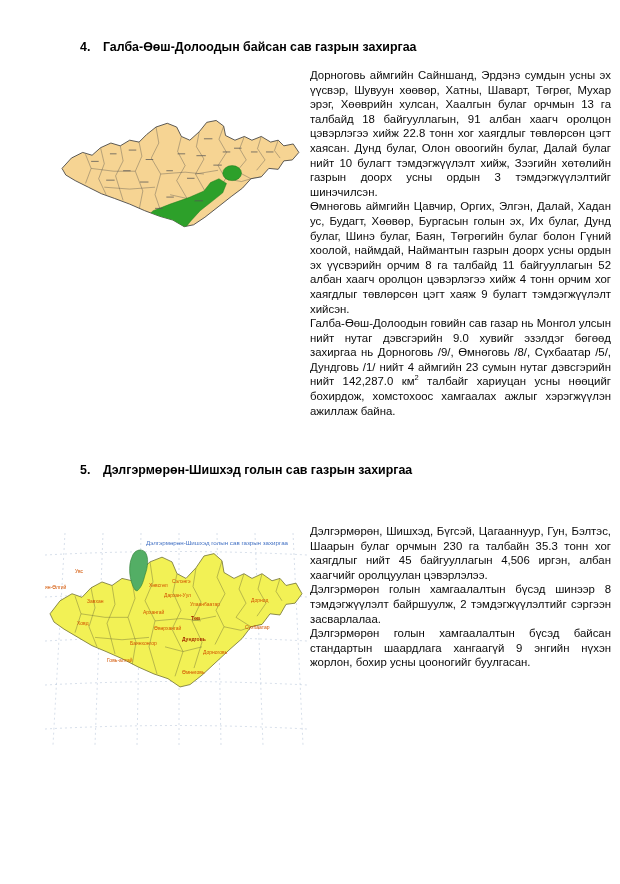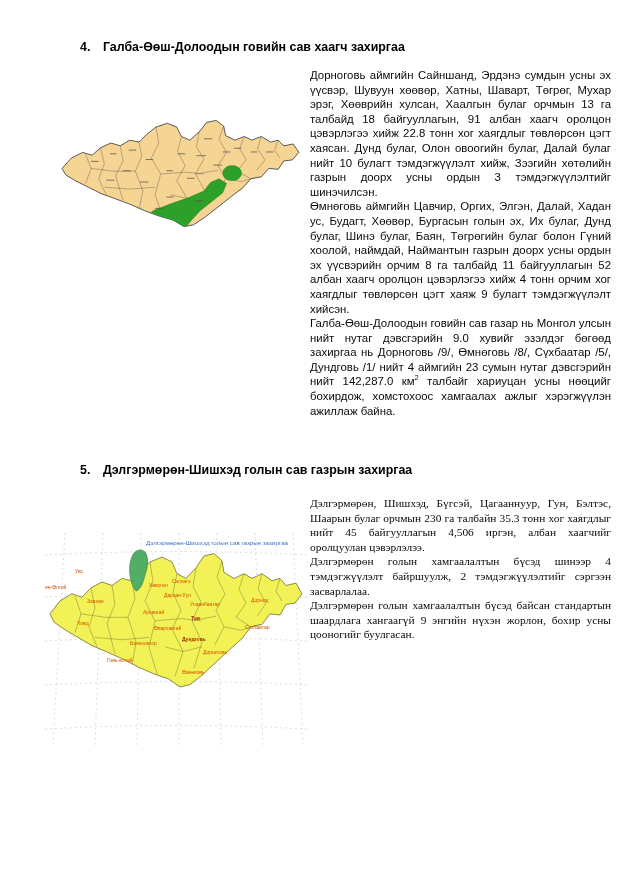--- a/index.html
+++ b/index.html
@@ -16,21 +16,21 @@
   .h-num{width:13px;margin-right:10px;}
   .h-title{white-space:nowrap;}
   #h4{left:80px;top:40px;}
   #h5{left:80px;top:463px;}
   .textcol{
     position:absolute;left:310px;width:301px;
     font-size:11.4px;line-height:14.6px;text-align:justify;
     color:#0a0a0a;
   }
   #t4{top:68px;}
-  #t5{top:496px;font-family:Liberation Serif, serif;}
+  #t5{top:524px;}
   .textcol p{margin:0;padding:0;}
   sup.km2{font-size:7.5px;line-height:0;vertical-align:super;}
   .map-box{position:absolute;}
   #map1-box{left:57px;top:112px;width:245px;height:141px;}
   #map2-box{left:45px;top:533px;width:262px;height:212px;}
   svg{display:block;}
 </style>
 </head>
 <body>
 
@@ -41,21 +41,21 @@
     <clipPath id="mn-clip">
         <use href="#mn"></use>
       </clipPath>
   </defs>
 </svg>
 
 <div class="page">
 
   <div class="heading" id="h4">
     <span class="h-num">4.</span>
-    <span class="h-title">Галба-Өөш-Долоодын говийн сав хаагч захиргаа</span>
+    <span class="h-title">Галба-Өөш-Долоодын байсан сав газрын захиргаа</span>
   </div>
 
   <div class="map-box" id="map1-box">
     <svg width="245" height="141" viewBox="0 0 260 150">
       <use href="#mn" stroke="#3f3f3f" stroke-width="0.9" fill="#F6D493"></use>
       <g clip-path="url(#mn-clip)">
         <g stroke="#4a4a4a" stroke-width="0.4" fill="none">
           <use href="#mn-borders"></use>
         </g>
         <g stroke="#1c7a1c" stroke-width="0.5" fill="#2DA02A">
@@ -143,17 +143,17 @@
         <text x="85" y="112">Баянхонгор</text>
         <text x="158" y="121">Дорноговь</text>
         <text x="62" y="129">Говь-алтай</text>
         <text x="137" y="141">Өмнөговь</text>
       </g>
     </svg>
   </div>
 
   <div class="textcol" id="t5">
     <p>Дэлгэрмөрөн, Шишхэд, Бүгсэй, Цагааннуур, Гун, Бэлтэс, Шаарын булаг орчмын 230 га талбайн 35.3 тонн хог хаягдлыг нийт 45 байгууллагын 4,506 иргэн, албан хаагчийг оролцуулан цэвэрлэлээ.</p>
-    <p>Дэлгэрмөрөн голын хамгаалалтын бүсэд шинээр 4 тэмдэгжүүлэлт байршуулж, 2 тэмдэгжүүлэлтийг сэргээн засварлалаа.</p>
+    <p>Дэлгэрмөрөн голын хамгаалалтын бүсэд шинээр 8 тэмдэгжүүлэлт байршуулж, 2 тэмдэгжүүлэлтийг сэргээн засварлалаа.</p>
     <p>Дэлгэрмөрөн голын хамгаалалтын бүсэд байсан стандартын шаардлага хангаагүй 9 энгийн нүхэн жорлон, бохир усны цооногийг буулгасан.</p>
   </div>
 
 </div>
 
 </body></html>

